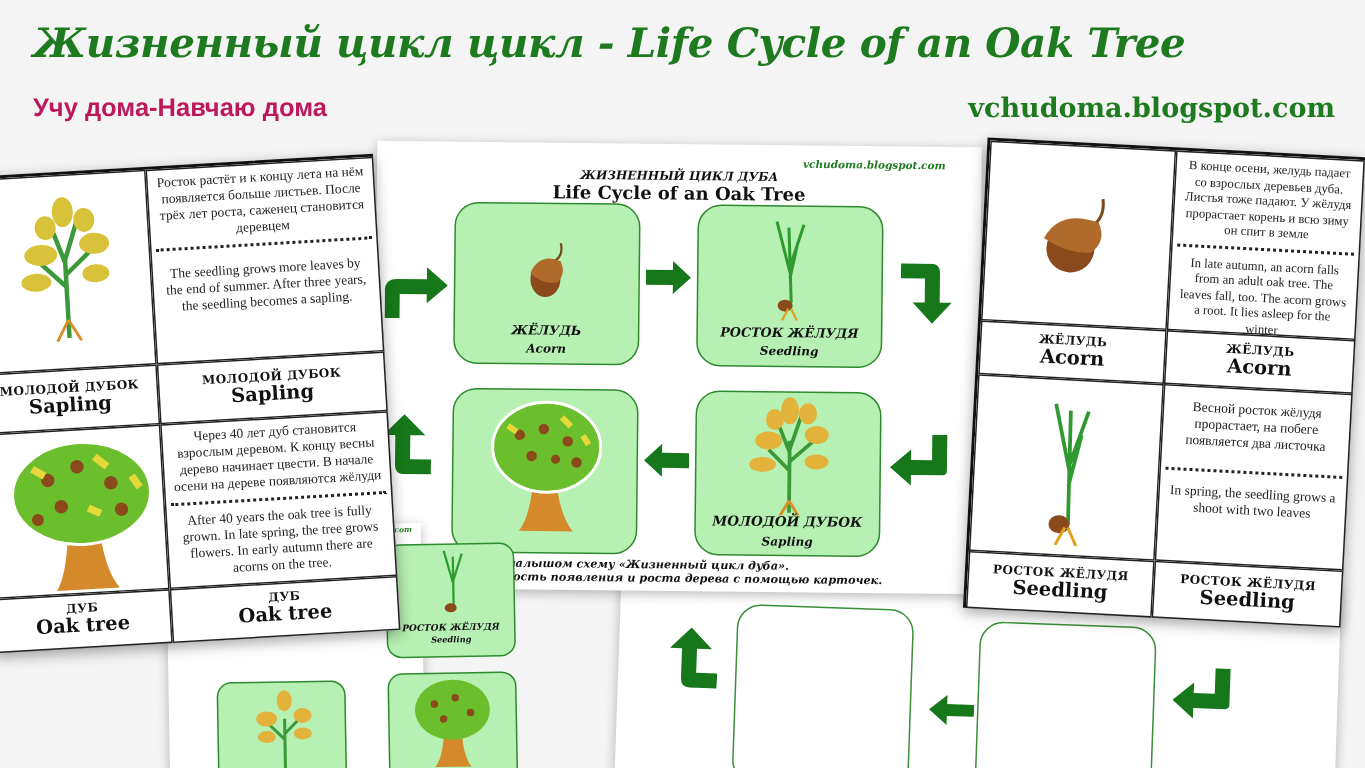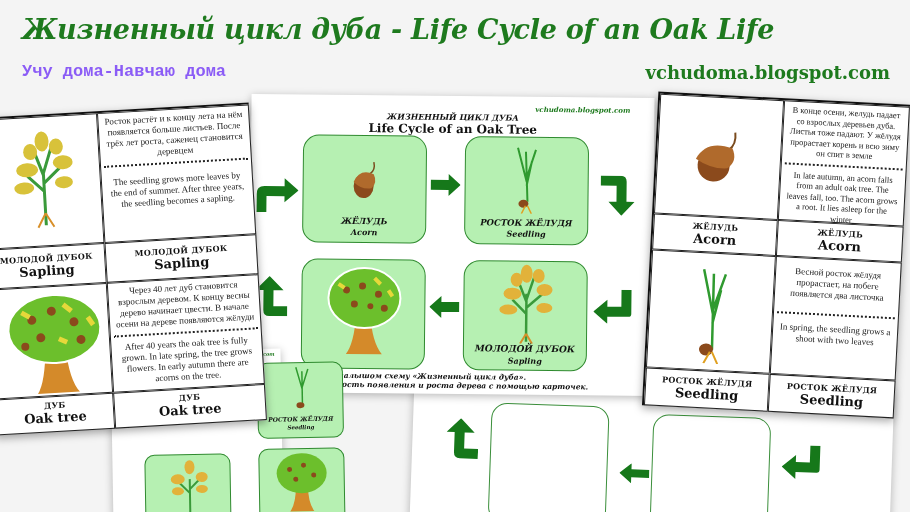--- a/index.html
+++ b/index.html
@@ -1,20 +1,20 @@
 <!DOCTYPE html>
 <html><head>
 <meta charset="utf-8">
 <style>
   * { box-sizing: border-box; margin: 0; padding: 0; }
   html, body { width: 910px; height: 512px; overflow: hidden; background: #f4f4f4; }
   body { position: relative; font-family: "Liberation Serif", serif; }
 
   .hdr-title { position: absolute; left: 22px; top: 14px; font-family: "DejaVu Serif", serif; font-weight: bold; font-style: italic; color: #1e7a1e; font-size: 27px; letter-spacing: -0.3px; white-space: nowrap; }
-  .hdr-sub { position: absolute; left: 22px; top: 62px; font-family: Liberation Mono, monospace; font-weight: bold; color: #8b5cf6; font-size: 17px; white-space: nowrap; }
+  .hdr-sub { position: absolute; left: 22px; top: 62px; font-family: Liberation Sans, sans-serif; font-weight: bold; color: #be185d; font-size: 17px; white-space: nowrap; }
   .hdr-site { position: absolute; right: 20px; top: 62px; font-family: "DejaVu Serif", serif; font-weight: bold; color: #1e7a1e; font-size: 18px; white-space: nowrap; }
 
   .sheet { position: absolute; background: #fff; box-shadow: 0 2px 8px rgba(0,0,0,0.28); }
 
   
   .cards { position: absolute; background: #fff; box-shadow: 0 3px 9px rgba(0,0,0,0.35); border: 2px solid #111; }
   .cell { position: absolute; border: 1px solid #222; background: #fff; }
   .txt { font-size: 9px; line-height: 11px; color: #222; text-align: center; padding: 3px 5px; }
   .dots { border-top: 2px dotted #222; margin: 2px 3px; }
   .lbl-ru { font-family: "DejaVu Serif", serif; font-weight: bold; font-size: 8px; text-align: center; color: #111; letter-spacing: 0.3px; }
@@ -23,21 +23,21 @@
   .tile { position: absolute; background: #b6f0b2; border: 1.5px solid #2f8a2f; border-radius: 16px; }
   .tile .t-ru { position: absolute; left: 0; right: 0; font-family: "DejaVu Serif", serif; font-weight: bold; font-style: italic; font-size: 8.5px; text-align: center; color: #111; }
   .tile .t-en { position: absolute; left: 0; right: 0; font-family: "DejaVu Serif", serif; font-weight: bold; font-style: italic; font-size: 8px; text-align: center; color: #111; }
   .empty-tile { position: absolute; background: #fff; border: 1.5px solid #3b8f3b; border-radius: 16px; }
   .icon { position: absolute; }
   .arrow { position: absolute; }
 </style>
 </head>
 <body>
 
-<div class="hdr-title">Жизненный цикл дуба - Life Cycle of an Oak Life</div>
+<div class="hdr-title">Жизненный цикл цикл - Life Cycle of an Oak Tree</div>
 <div class="hdr-sub">Учу дома-Навчаю дома</div>
 <div class="hdr-site">vchudoma.blogspot.com</div>
 
 <div class="sheet" style="left:412px; top:380px; width:480px; height:150px; transform:rotate(2deg);">
   <svg class="arrow" style="left:34px;top:45px" width="32" height="42" viewBox="0 0 32 42">
       <path d="M14 0 L0 14 H8 V34 Q8 40 14 40 H32 V30 H18 V14 H28 Z" fill="#16781a"></path>
     </svg>
   <div class="empty-tile" style="left:78px;top:28px;width:118px;height:120px;"></div>
   <svg class="arrow" style="left:208px;top:84px" width="30" height="20" viewBox="0 0 30 20">
       <path d="M0 10 L12 0 V6 H30 V14 H12 V20 Z" fill="#16781a"></path>

